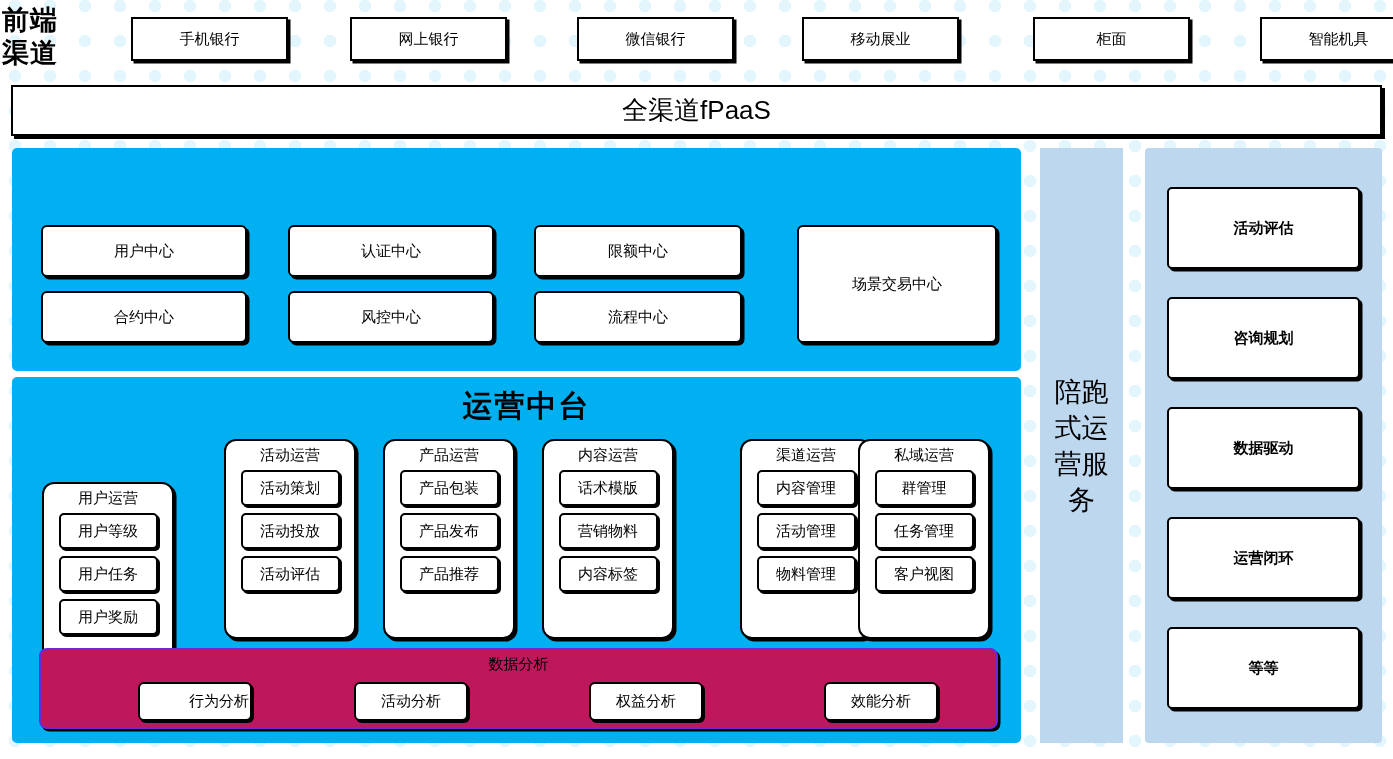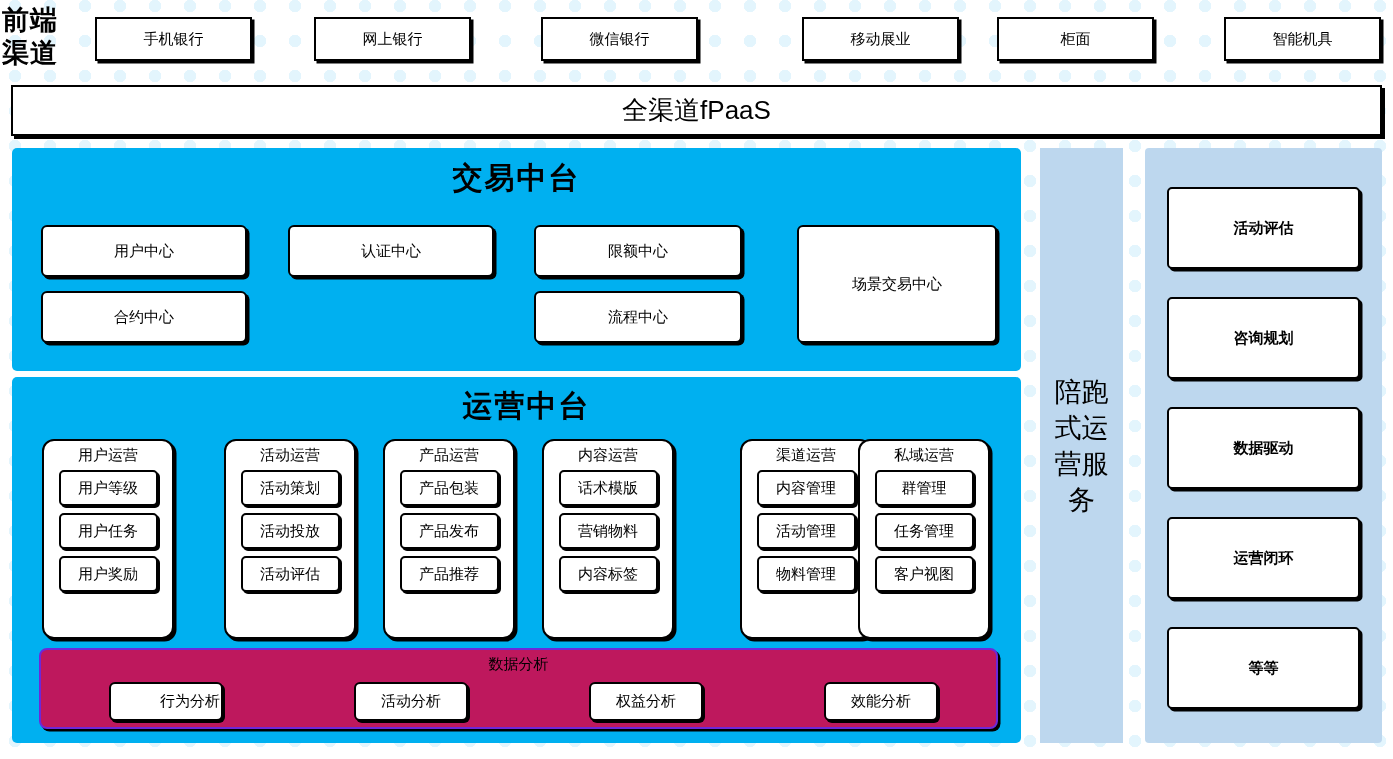--- a/index.html
+++ b/index.html
@@ -51,20 +51,21 @@
   }
 
   .chan-box {
     position: absolute;
     top: 17px;
     height: 44px;
     width: 157px;
     font-size: 15px;
     border-width: 2px;
     box-shadow: 2.5px 2.5px 0 0 #000000;
+    margin-left: 36px;
   }
 
   #fpaas-bar {
     position: absolute;
     left: 11px;
     top: 85px;
     width: 1371px;
     height: 51px;
     font-size: 26px;
     box-shadow: 3px 3px 0 0 #000000;
@@ -239,63 +240,65 @@
 
 <div class="wbox chan-box" style="left: 95px;">
   <span>手机银行</span>
 </div>
 <div class="wbox chan-box" style="left: 314px;">
   <span>网上银行</span>
 </div>
 <div class="wbox chan-box" style="left: 541px;">
   <span>微信银行</span>
 </div>
-<div class="wbox chan-box" style="left: 802px;">
+<div class="wbox chan-box" style="left: 766px;">
   <span>移动展业</span>
 </div>
 <div class="wbox chan-box" style="left: 997px;">
   <span>柜面</span>
 </div>
 <div class="wbox chan-box" style="left: 1224px;">
   <span>智能机具</span>
 </div>
 
 <div class="wbox" id="fpaas-bar">
   <span>全渠道fPaaS</span>
 </div>
 
 <div class="cyan-panel" id="trade-panel">
-  <div class="panel-title">交易中台</div>
 
   <div class="wbox trade-box trade-col-a trade-row-1">
     <span>用户中心</span>
   </div>
   <div class="wbox trade-box trade-col-b trade-row-1">
     <span>认证中心</span>
   </div>
   <div class="wbox trade-box trade-col-c trade-row-1">
     <span>限额中心</span>
   </div>
   <div class="wbox trade-box trade-col-a trade-row-2">
     <span>合约中心</span>
   </div>
+  <div class="wbox trade-box trade-col-b trade-row-2">
+    <span>风控中心</span>
+  </div>
   <div class="wbox" id="scene-trade-center">
     <span>场景交易中心</span>
   </div>
 
   <div class="wbox trade-box trade-col-c trade-row-2">
     <span>流程中心</span>
   </div>
 </div>
 
 <div class="cyan-panel" id="ops-panel">
   <div class="panel-title">运营中台</div>
 
   <div id="ops-columns-host">
-      <div class="ops-col" style="left: 30px;">
+      <div class="ops-col" style="left: 30px; margin-top: 43px;">
         <div class="ops-col-title">用户运营</div>
         <div class="ops-item">用户等级</div>
         <div class="ops-item">用户任务</div>
         <div class="ops-item">用户奖励</div>
       </div>
       <div class="ops-col" style="left: 212px;">
         <div class="ops-col-title">活动运营</div>
         <div class="ops-item">活动策划</div>
         <div class="ops-item">活动投放</div>
         <div class="ops-item">活动评估</div>
@@ -322,21 +325,21 @@
         <div class="ops-col-title">私域运营</div>
         <div class="ops-item">群管理</div>
         <div class="ops-item">任务管理</div>
         <div class="ops-item">客户视图</div>
       </div>
     </div>
 
   <div id="data-analysis-block">
     <div id="data-analysis-title">数据分析</div>
     <div id="data-analysis-items-host">
-        <div class="da-item" style="left: 68px; padding-left: 48px;">行为分析</div>
+        <div class="da-item" style="left: 97px; padding-left: 48px;">行为分析</div>
         <div class="da-item" style="left: 313px;">活动分析</div>
         <div class="da-item" style="left: 548px;">权益分析</div>
         <div class="da-item" style="left: 783px;">效能分析</div>
       </div>
   </div>
 </div>
 
 <div id="accompany-column">
   <div id="accompany-label">陪跑式运营服务</div>
 </div>

